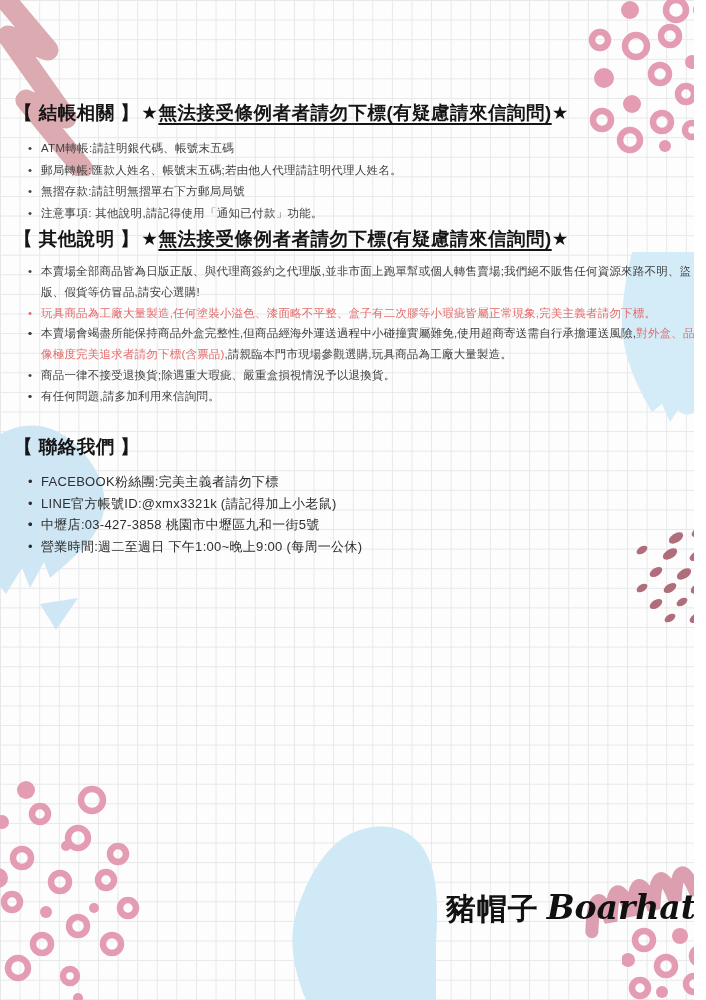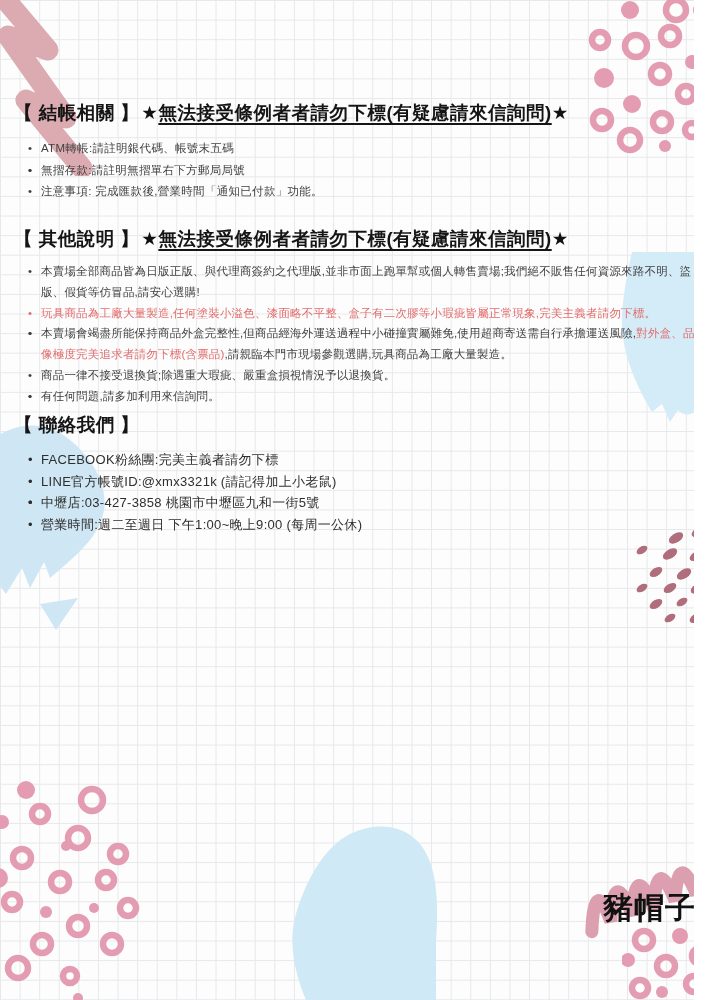--- a/index.html
+++ b/index.html
@@ -152,52 +152,53 @@
   </svg>
 
   <div class="content">
 
     <div class="section s1" style="top:100px">
       <div class="sec-head">
         <span class="bracket">【 結帳相關 】</span><span class="star">★</span><span class="uline">無法接受條例者者請勿下標(有疑慮請來信詢問)</span><span class="star">★</span>
       </div>
       <ul class="items">
         <li><span class="blt">•</span><span>ATM轉帳:請註明銀代碼、帳號末五碼</span></li>
-        <li><span class="blt">•</span></li>
+        <li><span class="blt">•</span><span>郵局轉帳:匯款人姓名、帳號末五碼;若由他人代理請註明代理人姓名。</span></li>
         <li><span class="blt">•</span><span>無摺存款:請註明無摺單右下方郵局局號</span></li>
-        <li><span class="blt">•</span><span>注意事項: 完成匯款後,營業時間「通知已付款」功能。</span></li>
+        <li><span class="blt">•</span><span>注意事項: 其他說明,請記得使用「通知已付款」功能。</span></li>
       </ul>
     </div>
 
     <div class="section s2" style="top:226px">
       <div class="sec-head">
         <span class="bracket">【 其他說明 】</span><span class="star">★</span><span class="uline">無法接受條例者者請勿下標(有疑慮請來信詢問)</span><span class="star">★</span>
       </div>
       <ul class="items">
         <li><span class="blt">•</span><span>本賣場全部商品皆為日版正版、與代理商簽約之代理版,並非市面上跑單幫或個人轉售賣場;我們絕不販售任何資源來路不明、盜版、假貨等仿冒品,請安心選購!</span></li>
         <li class="redline"><span class="blt">•</span><span>玩具商品為工廠大量製造,任何塗裝小溢色、漆面略不平整、盒子有二次膠等小瑕疵皆屬正常現象,完美主義者請勿下標。</span></li>
         <li><span class="blt">•</span></li>
         <li><span class="blt">•</span><span>本賣場會竭盡所能保持商品外盒完整性,但商品經海外運送過程中小碰撞實屬難免,使用超商寄送需自行承擔運送風險,</span><span class="red">對外盒、品像極度完美追求者請勿下標(含票品)</span><span>,請親臨本門市現場參觀選購,玩具商品為工廠大量製造。</span></li>
         <li><span class="blt">•</span><span>商品一律不接受退換貨;除遇重大瑕疵、嚴重盒損視情況予以退換貨。</span></li>
         <li><span class="blt">•</span></li>
         <li><span class="blt">•</span><span>有任何問題,請多加利用來信詢問。</span></li>
       </ul>
     </div>
 
-    <div class="section s3" style="top:412px">
+    <div class="section s3" style="top:434px">
       <div class="sec-head">
         <span class="bracket">【 聯絡我們 】</span>
       </div>
       <ul class="items">
         <li><span class="blt">•</span><span>FACEBOOK粉絲團:完美主義者請勿下標</span></li>
         <li><span class="blt">•</span><span>LINE官方帳號ID:@xmx3321k (請記得加上小老鼠)</span></li>
         <li><span class="blt">•</span></li>
         <li><span class="blt">•</span><span>中壢店:03-427-3858 桃園市中壢區九和一街5號</span></li>
         <li><span class="blt">•</span><span>營業時間:週二至週日 下午1:00~晚上9:00 (每周一公休)</span></li>
       </ul>
     </div>
 
     <div class="logo">
       <span class="logo-cjk">豬帽子</span>
+      <span class="logo-latin">Boarhat</span>
     </div>
 
   </div>
 </div>
 
 </body></html>

